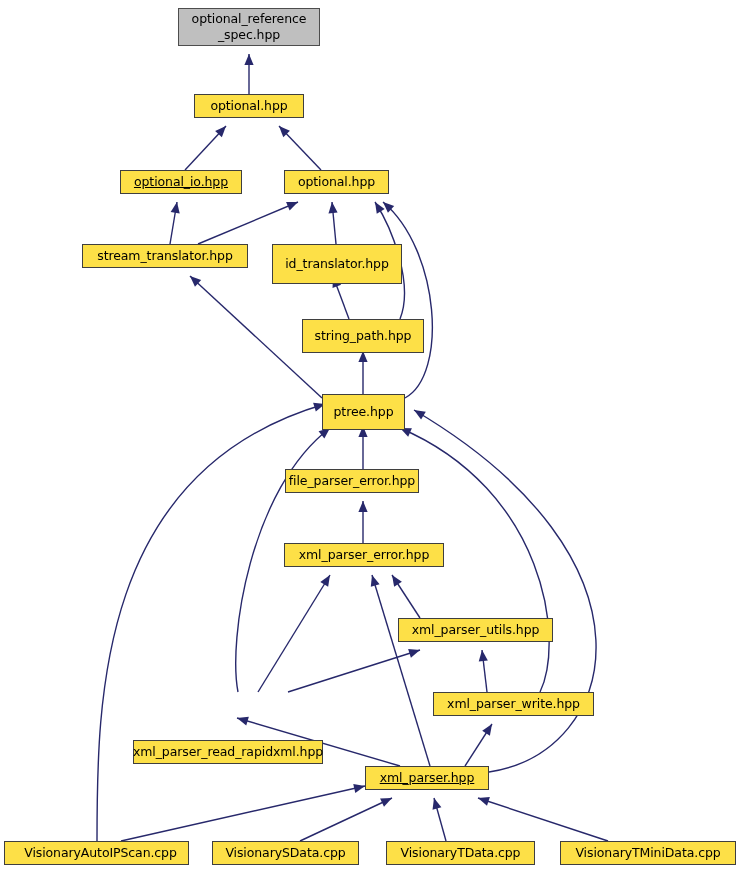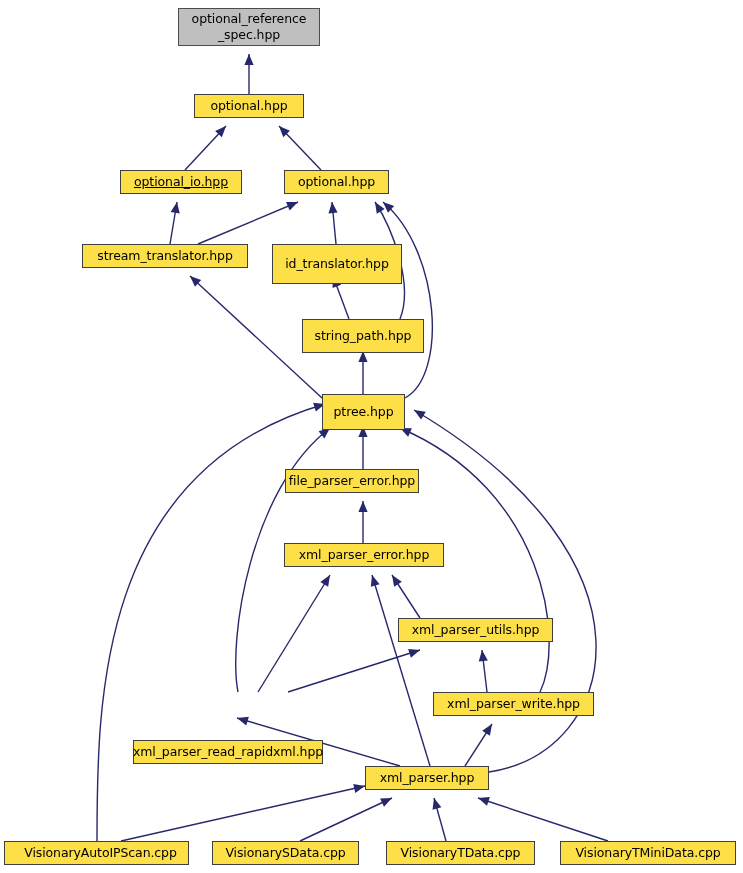--- a/index.html
+++ b/index.html
@@ -209,21 +209,21 @@
       </div>
       <div class="node" style="left: 398px; top: 618px; width: 155px; height: 24px;">
         <span class="node-label">xml_parser_utils.hpp</span>
       </div>
       <div class="node" style="left: 133px; top: 692px; width: 190px; height: 24px; margin-top: 48px;">
         <span class="node-label">xml_parser_read_rapidxml.hpp</span>
       </div>
       <div class="node" style="left: 433px; top: 692px; width: 161px; height: 24px;">
         <span class="node-label">xml_parser_write.hpp</span>
       </div>
-      <div class="node" style="left: 365px; top: 766px; width: 124px; height: 24px;">
+      <div class="node" style="left: 365px; top: 766px; width: 124px; height: 24px; text-decoration: underline;">
         <span class="node-label">xml_parser.hpp</span>
       </div>
       <div class="node" style="left: 4px; top: 841px; width: 185px; height: 24px; padding-left: 8px;">
         <span class="node-label">VisionaryAutoIPScan.cpp</span>
       </div>
       <div class="node" style="left: 212px; top: 841px; width: 147px; height: 24px; text-align: right;">
         <span class="node-label">VisionarySData.cpp</span>
       </div>
       <div class="node" style="left: 386px; top: 841px; width: 149px; height: 24px; text-align: center;">
         <span class="node-label">VisionaryTData.cpp</span>

